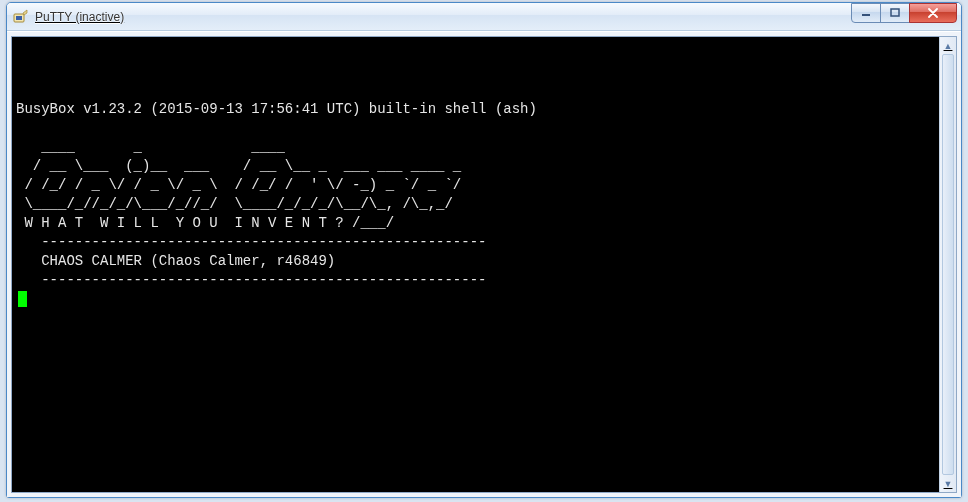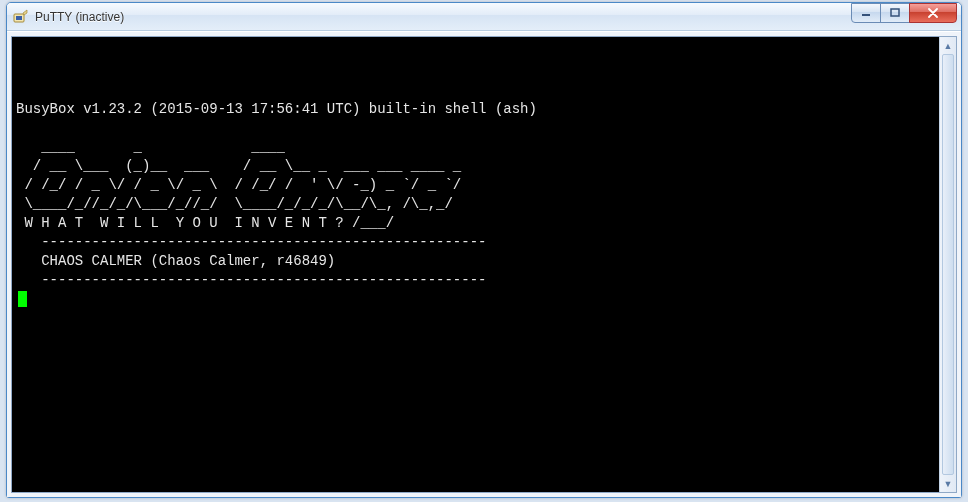--- a/index.html
+++ b/index.html
@@ -12,21 +12,21 @@
     overflow:hidden;
   }
   .window {
     position:absolute;
     left:6px; top:2px;
     width:956px; height:496px;
     border:1px solid #4a88c7;
     border-radius:5px 5px 3px 3px;
     background:#e9f0f9;
     box-shadow:0 0 3px rgba(0,0,0,0.2);
-    display:flex; flex-direction:column;
+    display:flex; flex-direction:column;text-decoration:underline;
   }
   .titlebar {
     height:28px;
     background:linear-gradient(#f6fafe,#e2ecf8 45%,#d6e4f4 46%,#e4eef9);
     display:flex; align-items:center;
     border-radius:4px 4px 0 0;
     border-bottom:1px solid #b8cce0;
   }
   .titlebar .icon {
     width:16px; height:16px; margin:0 6px;

